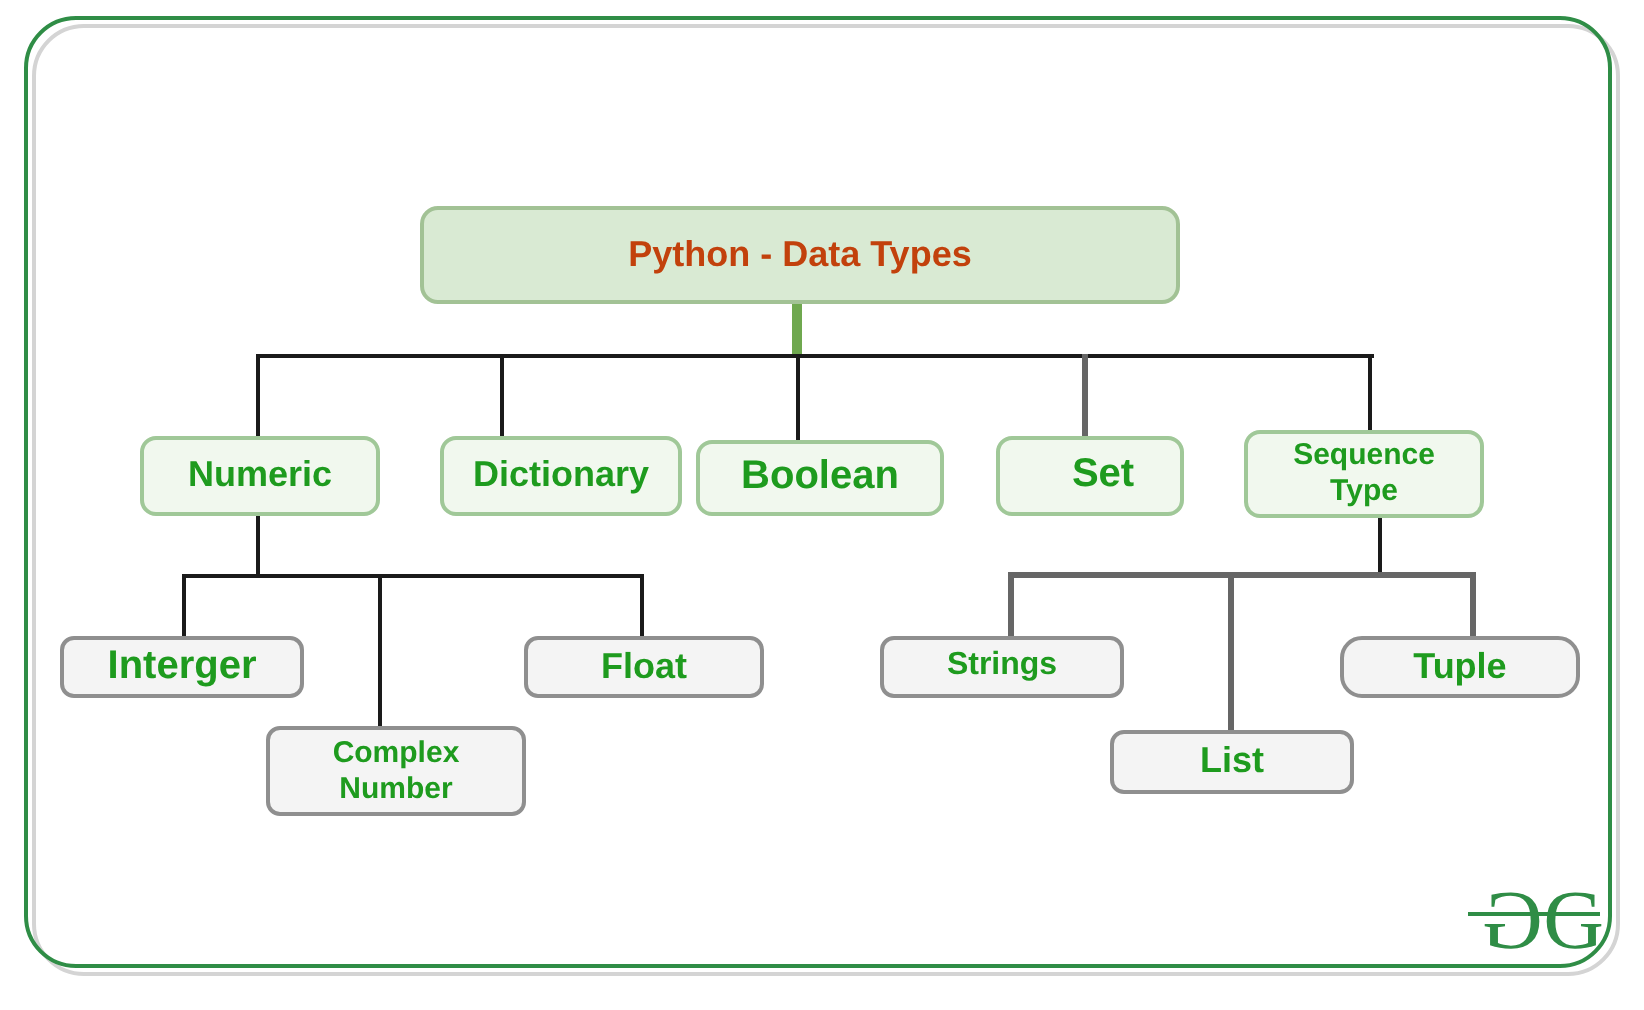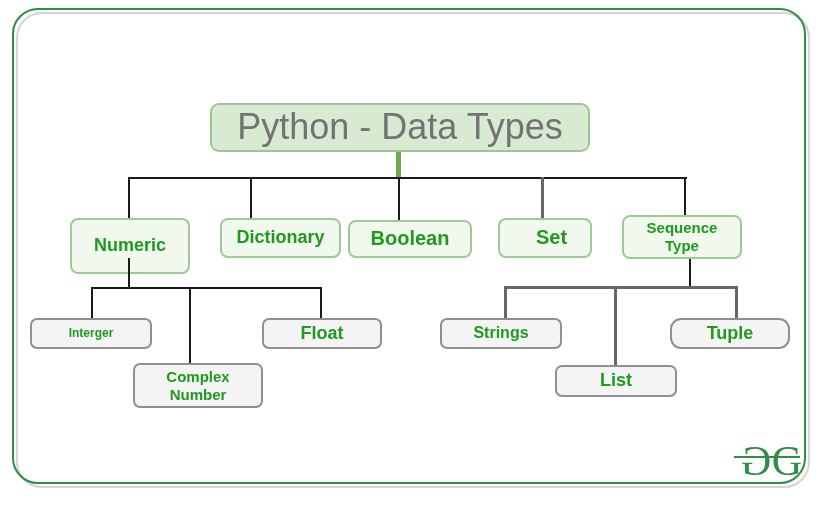--- a/index.html
+++ b/index.html
@@ -38,23 +38,23 @@
     text-align: center;
     box-sizing: border-box;
     font-weight: bold;
     color: #1e9b1e;
     line-height: 1.18;
   }
   .title-box {
     background: #d9ead3;
     border: 2px solid #a2c295;
     border-radius: 9px;
-    color: #737373;
-    font-weight: normal;
-    font-size: 36px;
+    color: #c2410c;
+    font-weight: bold;
+    font-size: 18px;
   }
   .lv2 {
     background: #f1f8ee;
     border: 2px solid #a0c898;
     border-radius: 8px;
   }
   .lv3 {
     background: #f4f4f4;
     border: 2px solid #8f8f8f;
     border-radius: 7px;
@@ -99,39 +99,39 @@
   <div class="line greenstub" style="left:396px;top:152px;width:5px;height:26px;"></div>
 
   <div class="line black" style="left:129px;top:177px;width:558px;height:2px;"></div>
 
   <div class="line black" style="left:128px;top:177px;width:2px;height:41px;"></div>
   <div class="line black" style="left:250px;top:177px;width:2px;height:41px;"></div>
   <div class="line black" style="left:398px;top:177px;width:2px;height:43px;"></div>
   <div class="line gray" style="left:541px;top:177px;width:3px;height:41px;"></div>
   <div class="line black" style="left:684px;top:177px;width:2px;height:38px;"></div>
 
-  <div class="box lv2" style="left:70px;top:218px;width:120px;height:56px;font-size:18px;">Numeric</div>
+  <div class="box lv2" style="left:70px;top:218px;width:120px;height:40px;font-size:18px;">Numeric</div>
   <div class="box lv2" style="left:209px;top:218px;width:121px;height:40px;font-size:18px;margin-left:11px;">Dictionary</div>
   <div class="box lv2" style="left:348px;top:220px;width:124px;height:38px;font-size:20px;">Boolean</div>
   <div class="box lv2" style="left:498px;top:218px;width:94px;height:40px;font-size:20px;padding-left:13px;">Set</div>
   <div class="box lv2" style="left:622px;top:215px;width:120px;height:44px;font-size:15px;padding:0 12px;">Sequence Type</div>
 
   <div class="line black" style="left:128px;top:258px;width:2px;height:31px;"></div>
   <div class="line black" style="left:91px;top:287px;width:231px;height:2px;"></div>
   <div class="line black" style="left:91px;top:287px;width:2px;height:31px;"></div>
   <div class="line black" style="left:189px;top:287px;width:2px;height:76px;"></div>
   <div class="line black" style="left:320px;top:287px;width:2px;height:31px;"></div>
 
   <div class="line black" style="left:689px;top:259px;width:2px;height:29px;"></div>
   <div class="line gray" style="left:504px;top:286px;width:234px;height:3px;"></div>
   <div class="line gray" style="left:504px;top:286px;width:3px;height:32px;"></div>
   <div class="line gray" style="left:614px;top:286px;width:3px;height:79px;"></div>
   <div class="line gray" style="left:735px;top:286px;width:3px;height:32px;"></div>
 
-  <div class="box lv3" style="left:30px;top:318px;width:122px;height:31px;font-size:12px;">Interger</div>
+  <div class="box lv3" style="left:30px;top:318px;width:122px;height:31px;font-size:20px;">Interger</div>
   <div class="box lv3" style="left:133px;top:363px;width:130px;height:45px;font-size:15px;padding:0 12px;">Complex Number</div>
   <div class="box lv3" style="left:262px;top:318px;width:120px;height:31px;font-size:18px;">Float</div>
   <div class="box lv3" style="left:440px;top:318px;width:122px;height:31px;font-size:16px;">Strings</div>
   <div class="box lv3" style="left:555px;top:365px;width:122px;height:32px;font-size:18px;">List</div>
   <div class="box lv3" style="left:670px;top:318px;width:120px;height:31px;font-size:18px;border-radius:11px;">Tuple</div>
 
   <div class="logo">
     <span class="g flip">G</span><span class="g">G</span>
     <div class="logo-bar"></div>
   </div>

